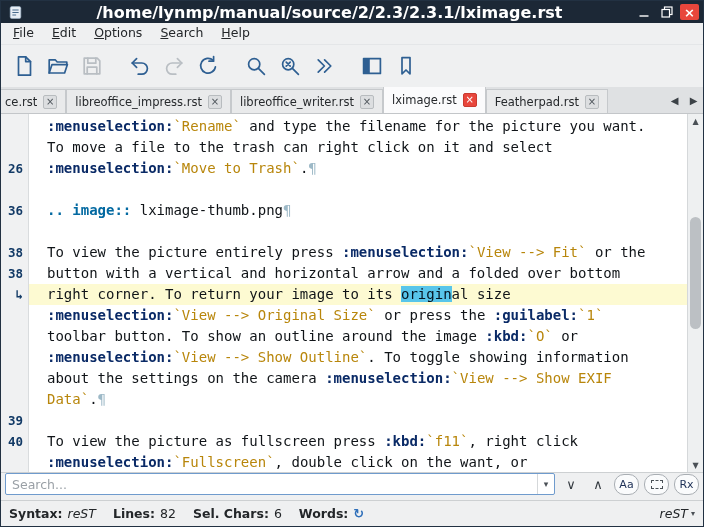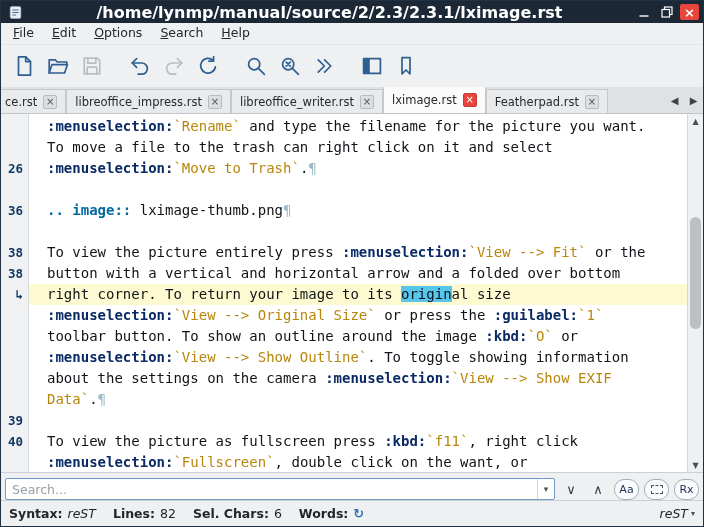--- a/index.html
+++ b/index.html
@@ -49,21 +49,21 @@
   .seg-l{color:#b8860b}
   .seg-d{color:#0369a1;font-weight:bold}
   .seg-p{color:#9db9c7}
   .seg-s{background:#58c5ea;color:#05131f}
   .vscroll{width:16px;background:#eef0f1;border-left:1px solid #d5d8da;display:flex;flex-direction:column;flex:0 0 auto}
   .scroll-btn{height:14px;display:flex;align-items:center;justify-content:center;font-size:8px;color:#4a5056}
   .scroll-track{flex:1;position:relative}
   .scroll-thumb{position:absolute;left:2px;right:2px;top:27%;height:34%;background:#bcc0c4;border-radius:6px}
 
   
-  .searchbar{height:28px;display:flex;align-items:flex-end;padding:0 4px;gap:5px;background:#eff0f1;border-top:1px solid #cdd0d2;flex:0 0 auto}
+  .searchbar{height:28px;display:flex;align-items:flex-start;padding:0 4px;gap:5px;background:#eff0f1;border-top:1px solid #cdd0d2;flex:0 0 auto}
   .search-input-wrap{flex:1;height:22px;background:#fff;border:1px solid #6f9bcd;border-radius:2px;display:flex;align-items:center}
   .search-input{flex:1;border:none;outline:none;height:100%;padding:0 6px;font-size:12.5px;color:#232629;background:transparent;font-family:inherit;min-width:0}
   .search-input::placeholder{color:#9aa0a6}
   .combo-arrow{width:17px;height:100%;display:flex;align-items:center;justify-content:center;font-size:9px;color:#4a5056;border-left:1px solid #d5d8da}
   .sb-nav{width:22px;height:22px;display:flex;align-items:center;justify-content:center;font-size:13px;color:#343a40}
   .sb-toggle{width:25px;height:21px;border:1px solid #a9aeb3;border-radius:10px;background:#fafbfc;display:flex;align-items:center;justify-content:center;font-size:11px;color:#1c2f55}
   .ww-box{width:12px;height:9px;border:1px dashed #4a5056}
 
   
   .statusbar{height:26px;display:flex;align-items:center;padding:0 8px;gap:17px;background:#eff0f1;border-top:1px solid #cdd0d2;font-size:12.5px;color:#232629;flex:0 0 auto}

